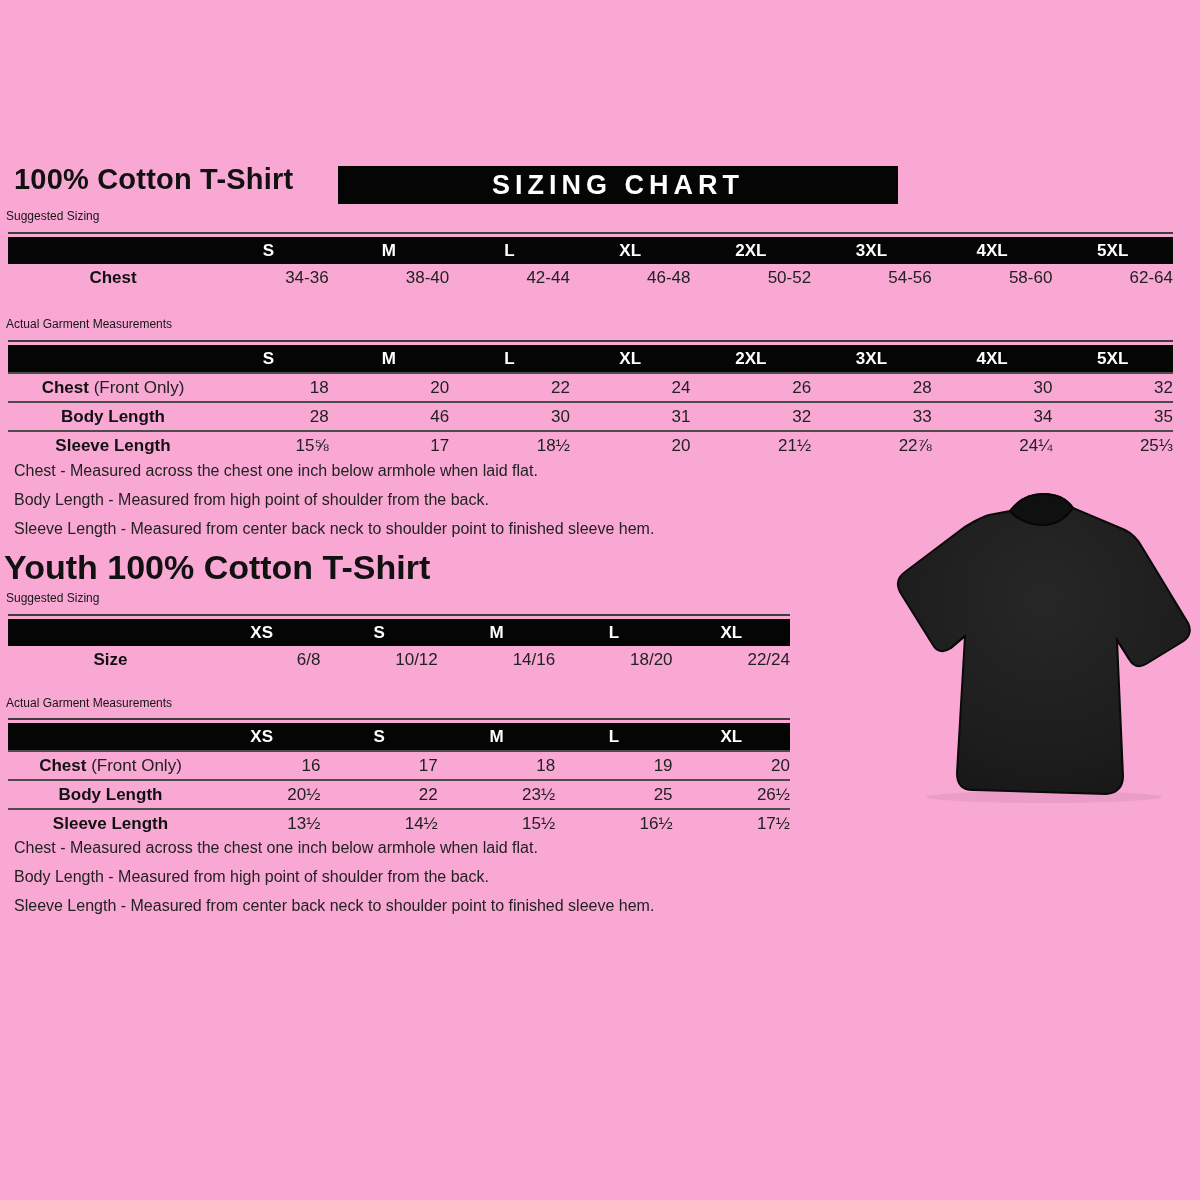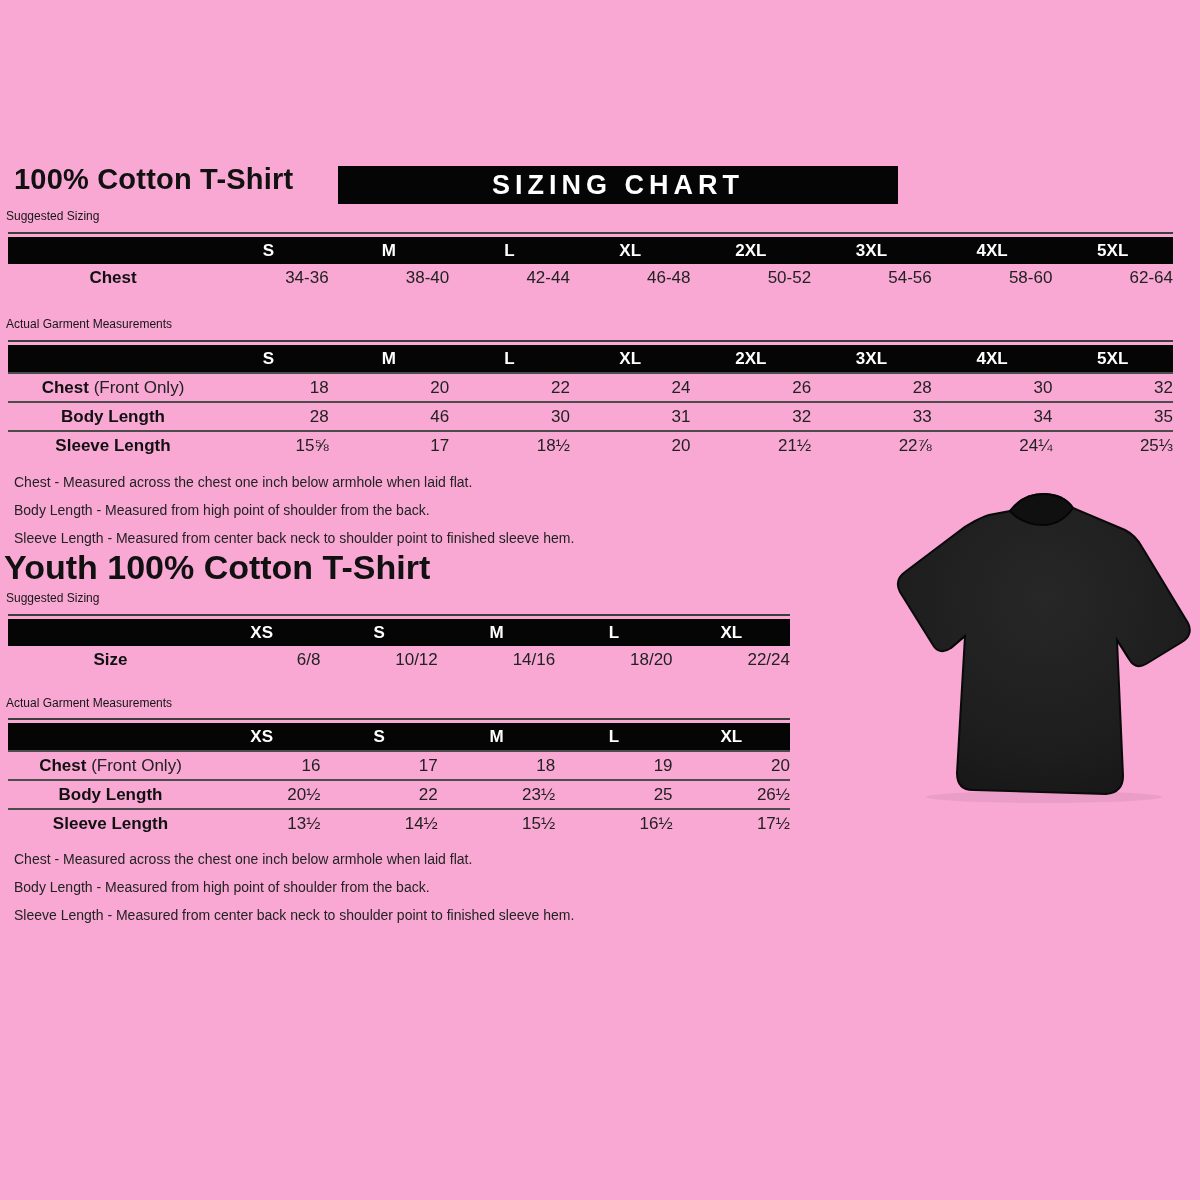--- a/index.html
+++ b/index.html
@@ -23,21 +23,21 @@
   }
   table.size-table td {
     font-size:17px; text-align:right; height:27px; padding:0; color:#222;
     white-space:nowrap;
   }
   table.size-table td.row-label { text-align:center; padding-left:10px; font-weight:700; color:#111; }
   td.row-label .suffix { font-weight:400; color:#222;margin-top:40px; }
   table.actual tbody tr { border-top:2px solid #4c4c4c; }
   .t-adult col.c0 { width:200px; }
   .t-youth col.c0 { width:195px; }
-  .note { font-size:14px; color:#222; margin:12px 0 11px 0; white-space:nowrap; }
+  .note { font-size:16px; color:#222; margin:0 0 11px 0; white-space:nowrap; }
 </style>
 </head>
 <body>
 
 <div class="canvas">
 
   <div class="abs h-title" style="left:14px; top:163px;">100% Cotton T-Shirt</div>
   <div class="abs banner" style="left:338px; top:166px; width:560px; height:38px;">SIZING CHART</div>
 
   <div class="abs section-label" style="left:6px; top:209px;">Suggested Sizing</div>

